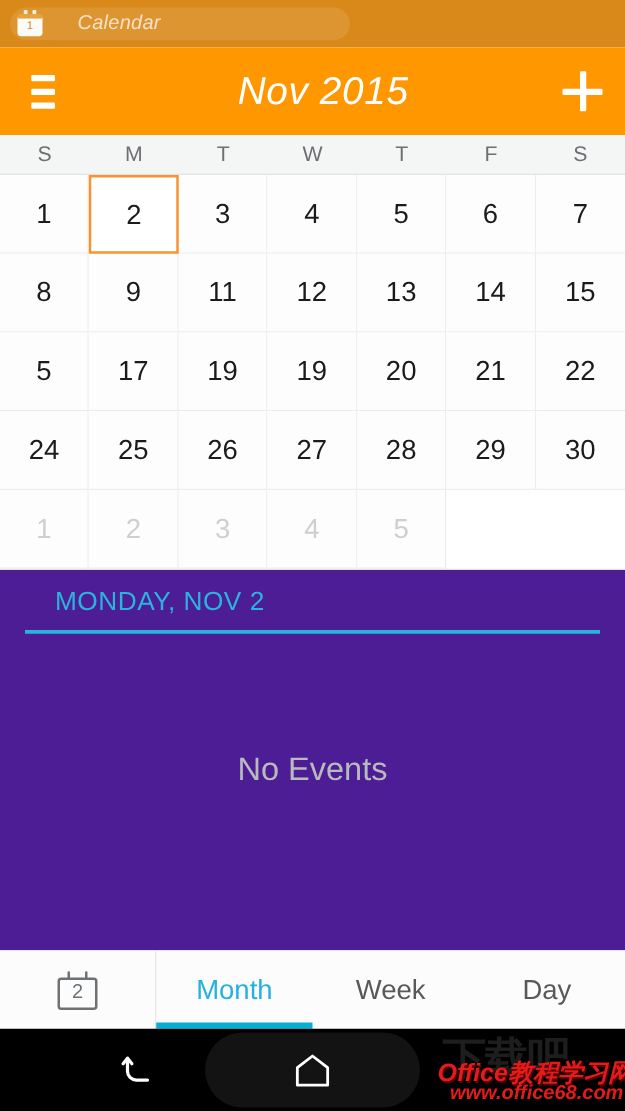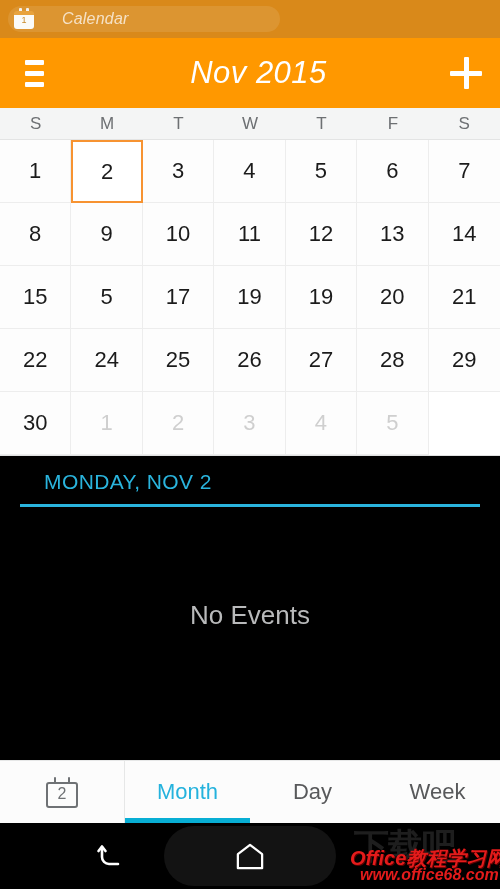--- a/index.html
+++ b/index.html
@@ -186,21 +186,21 @@
   .day-cell.other-month { color: #cfcfcf; }
   .day-cell.selected {
     border: 2px solid #f79331;
     background: #ffffff;
     z-index: 2;
   }
 
   
   .events-pane {
     flex: 1;
-    background: #000000;
+    background: #4c1d95;
     display: flex; flex-direction: column;
     position: relative;
     min-height: 0;
   }
   .date-header {
     padding: 14px 0 0 44px;
     flex: none;
   }
   .date-header-text {
     font-size: 21px;
@@ -384,21 +384,20 @@
   <div class="cal-grid">
       <div class="day-cell">1</div>
       <div class="day-cell selected">2</div>
       <div class="day-cell">3</div>
       <div class="day-cell">4</div>
       <div class="day-cell">5</div>
       <div class="day-cell">6</div>
       <div class="day-cell">7</div>
       <div class="day-cell">8</div>
       <div class="day-cell">9</div>
-      <div class="day-cell">10</div>
       <div class="day-cell">11</div>
       <div class="day-cell">12</div>
       <div class="day-cell">13</div>
       <div class="day-cell">14</div>
       <div class="day-cell">15</div>
       <div class="day-cell">5</div>
       <div class="day-cell">17</div>
       <div class="day-cell">19</div>
       <div class="day-cell">19</div>
       <div class="day-cell">20</div>
@@ -432,22 +431,22 @@
     <div class="today-btn">
       <div class="today-icon">
         <span class="ring l"></span>
         <span class="ring r"></span>
         <span class="frame"></span>
         <span class="num">2</span>
       </div>
     </div>
     <div class="tabs">
         <div class="tab active">Month</div>
+        <div class="tab">Week</div>
         <div class="tab">Day</div>
-        <div class="tab">Week</div>
       </div>
   </div>
 
   <div class="nav-bar">
     <div class="nav-back">
       <svg viewBox="0 0 34 34" width="34" height="34" aria-hidden="true">
         <path d="M8 8 L8 18 A7 7 0 0 0 15 25 L24 25" fill="none" stroke="#ffffff" stroke-width="2.6" stroke-linecap="round"></path>
         <path d="M4.5 12 L8 7.5 L11.5 12" fill="none" stroke="#ffffff" stroke-width="2.6" stroke-linecap="round" stroke-linejoin="round"></path>
       </svg>
     </div>

